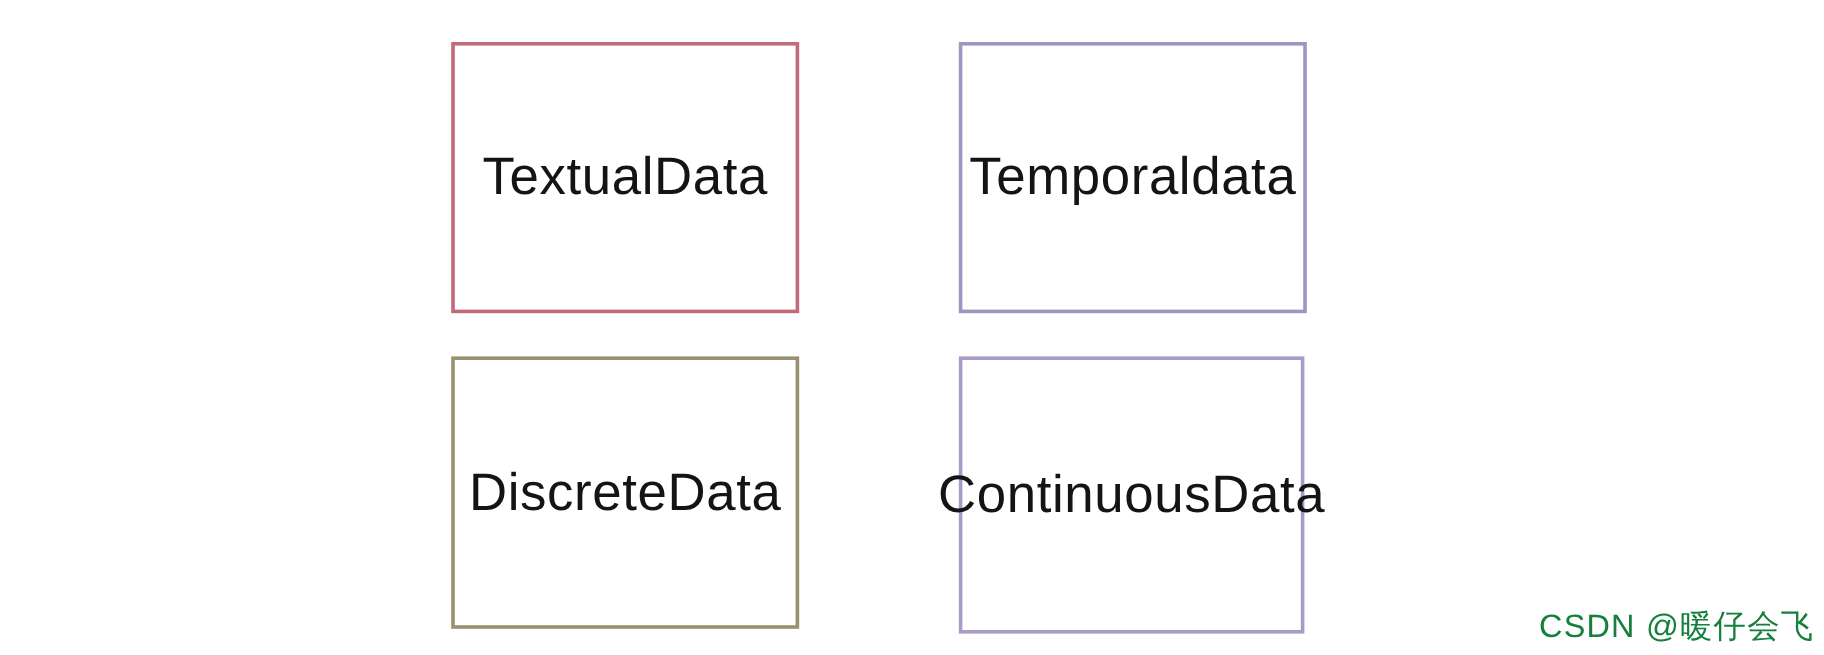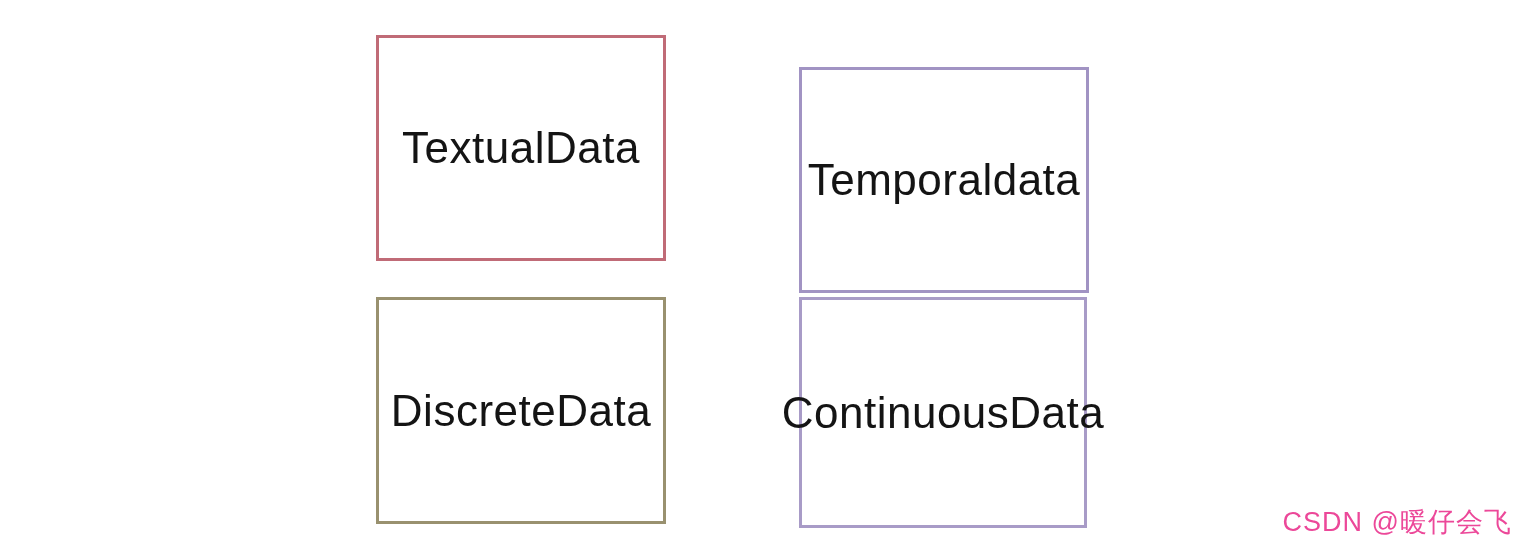--- a/index.html
+++ b/index.html
@@ -49,30 +49,30 @@
 </head>
 <body>
 
 <div class="canvas">
 
   <div class="box box-textual" style="border-color: rgb(192, 107, 119);">
     <span class="line">Textual</span>
     <span class="line">Data</span>
   </div>
 
-  <div class="box box-temporal" style="border-color: rgb(161, 147, 195); margin-top: 32px;">
+  <div class="box box-temporal" style="border-color: rgb(161, 147, 195);">
     <span class="line">Temporal</span>
     <span class="line">data</span>
   </div>
 
   <div class="box box-discrete" style="border-color: rgb(153, 145, 111);">
     <span class="line">Discrete</span>
     <span class="line">Data</span>
   </div>
 
   <div class="box box-continuous" style="border-color: rgb(168, 155, 199);">
     <span class="line">Continuous</span>
     <span class="line">Data</span>
   </div>
 
-  <div class="watermark" style="color: #ec4899;">CSDN @暖仔会飞</div>
+  <div class="watermark" style="color: #15803d;">CSDN @暖仔会飞</div>
 
 </div>
 
 </body></html>

